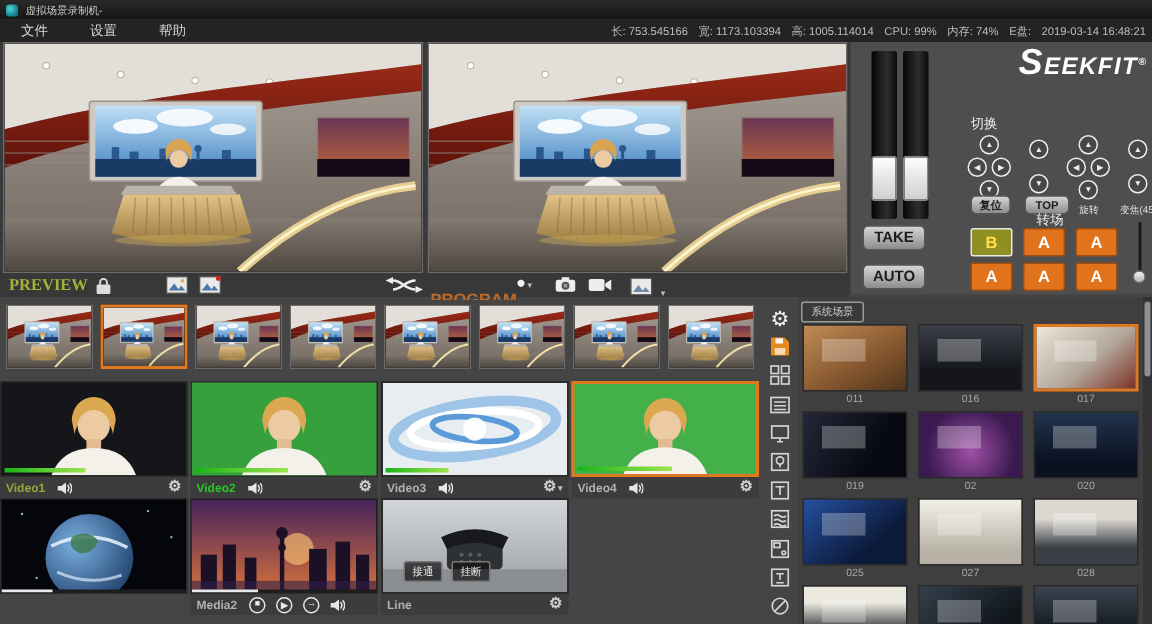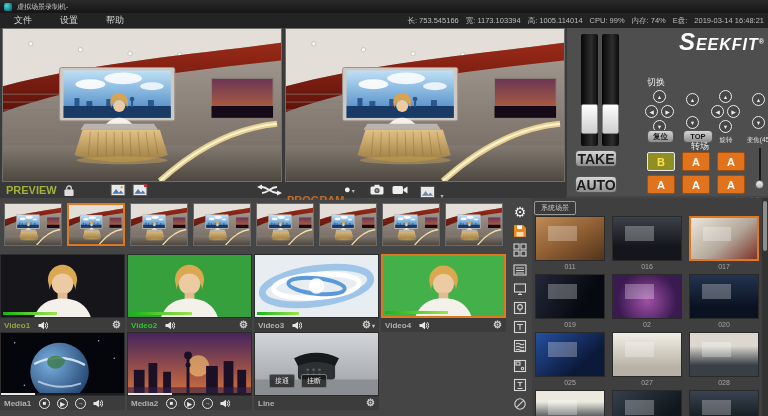--- a/index.html
+++ b/index.html
@@ -31,21 +31,21 @@
 
   
   .panel { position:absolute; left:567px; top:0; width:201px; height:168px; background:#4e4e4e; }
   .tbar { position:absolute; left:14px; top:6px; width:40px; height:112px; }
   .tbar .rail { position:absolute; top:0; width:17px; height:112px; border-radius:2px;
     background:linear-gradient(90deg,#060606,#2e2e2e 60%,#0a0a0a); }
   .tbar .rail.r2 { left:21px; }
   .tbar .handle { position:absolute; width:17px; height:30px; top:70px; background:linear-gradient(#fdfdfd,#cfcfcf);
     border-radius:2px; border:1px solid #888; }
   .btn-gray { position:absolute; background:linear-gradient(#d6d6d6,#8d8d8d); border:1px solid #555;
-    border-radius:4px; color:#1c1c1c; font-weight:bold; font-size:14px; display:flex; align-items:center; justify-content:center; }
+    border-radius:4px; color:#1c1c1c; font-weight:bold; font-size:10px; display:flex; align-items:center; justify-content:center; }
   .brand { position:absolute; left:80px; top:6px; width:118px; color:#fff; text-align:right; }
   .brand-top { font-size:10px; font-weight:bold; font-style:italic; }
   .brand-top .cn { letter-spacing:1px; }
   .brand-main { font-size:16px; font-weight:900; font-style:italic; letter-spacing:1px; line-height:16px; }
   .brand-main .g { font-size:24px; }
   .brand-main .reg { font-size:7px; vertical-align:super; }
   .sec-label { position:absolute; font-size:9px; color:#ececec; }
   .pads { position:absolute; left:78px; top:62px; display:flex; gap:4px; }
   .pad { position:relative; width:29px; height:44px; }
   .pbtn { position:absolute; width:13px; height:13px; border:1.4px solid #ededed; border-radius:50%;
@@ -57,21 +57,21 @@
   .tbtn.active { background:#8f8f22; border:1px solid #e8e8e8; color:#ffe04a; }
   .speed { position:absolute; left:186px; top:120px; width:14px; height:48px; }
   .speed .track { position:absolute; left:6px; top:0; width:2px; height:36px; background:#1a1a1a; }
   .speed .thumb { position:absolute; left:2px; top:32px; width:9px; height:9px; border-radius:50%;
     background:linear-gradient(#f0f0f0,#b5b5b5); border:1px solid #666; }
   .speed-label { position:absolute; left:168px; top:169px; font-size:6.5px; color:#dedede; white-space:nowrap; }
 
   
   .barrow { position:absolute; left:0; top:182px; width:566px; height:16px; background:#383838;
     display:flex; align-items:center; }
-  .lbl-preview { position:absolute; left:6px; font-size:11px; font-weight:bold; color:#a3b13a; }
+  .lbl-preview { position:absolute; left:6px; font-size:11px; font-weight:bold; color:#a3b13a;font-family:Liberation Serif, serif; }
   .lbl-program { position:absolute; left:287px; font-size:11px; font-weight:bold; color:#c06a28;margin-top:20px; }
   .bar-ico { position:absolute; top:2px; }
   .rec-dot { color:#f2f2f2; font-size:11px; line-height:12px; }
   .caret { color:#bdbdbd; font-size:6px; margin-left:1px; }
 
   
   .strip { position:absolute; left:0; top:200px; width:508px; height:52px; background:#454545;
     display:flex; gap:5px; padding:3px 0 0 4px; }
   .sthumb { width:58px; height:43px; border:1px solid #6a6a6a; background:#000; }
   .sthumb.sel { border:2px solid #e07820; }
@@ -558,32 +558,20 @@
 
     <div class="cell" style="left:0; top:78px;">
       <div class="thumb">
         <svg preserveAspectRatio="none">
             <use href="#sym-earth"></use>
           </svg>
         <div class="prog">
             <i></i>
           </div>
       </div>
-      <div class="srclabel">
-        <span class="sname">Media1</span>
-        <span class="cbtn">■</span>
-        <span class="cbtn">▶</span>
-        <span class="cbtn">→</span>
-        <span class="spk">
-            <svg class="icon" width="10" height="9" viewBox="0 0 10 9">
-              <path d="M0.5,3 h2.3 L6,0.7 v7.6 L2.8,6 H0.5 z" fill="#e6e6e6"></path>
-              <path d="M7,2.4 a3.2,3.2 0 0 1 0,4.2 M8.5,1.2 a5,5 0 0 1 0,6.6" stroke="#e6e6e6" stroke-width="1" fill="none"></path>
-            </svg>
-          </span>
-      </div>
     </div>
 
     <div class="cell" style="left:127px; top:78px;">
       <div class="thumb">
         <svg preserveAspectRatio="none">
             <use href="#sym-dusk"></use>
           </svg>
         <div class="prog">
             <i style="width:36%"></i>
           </div>

